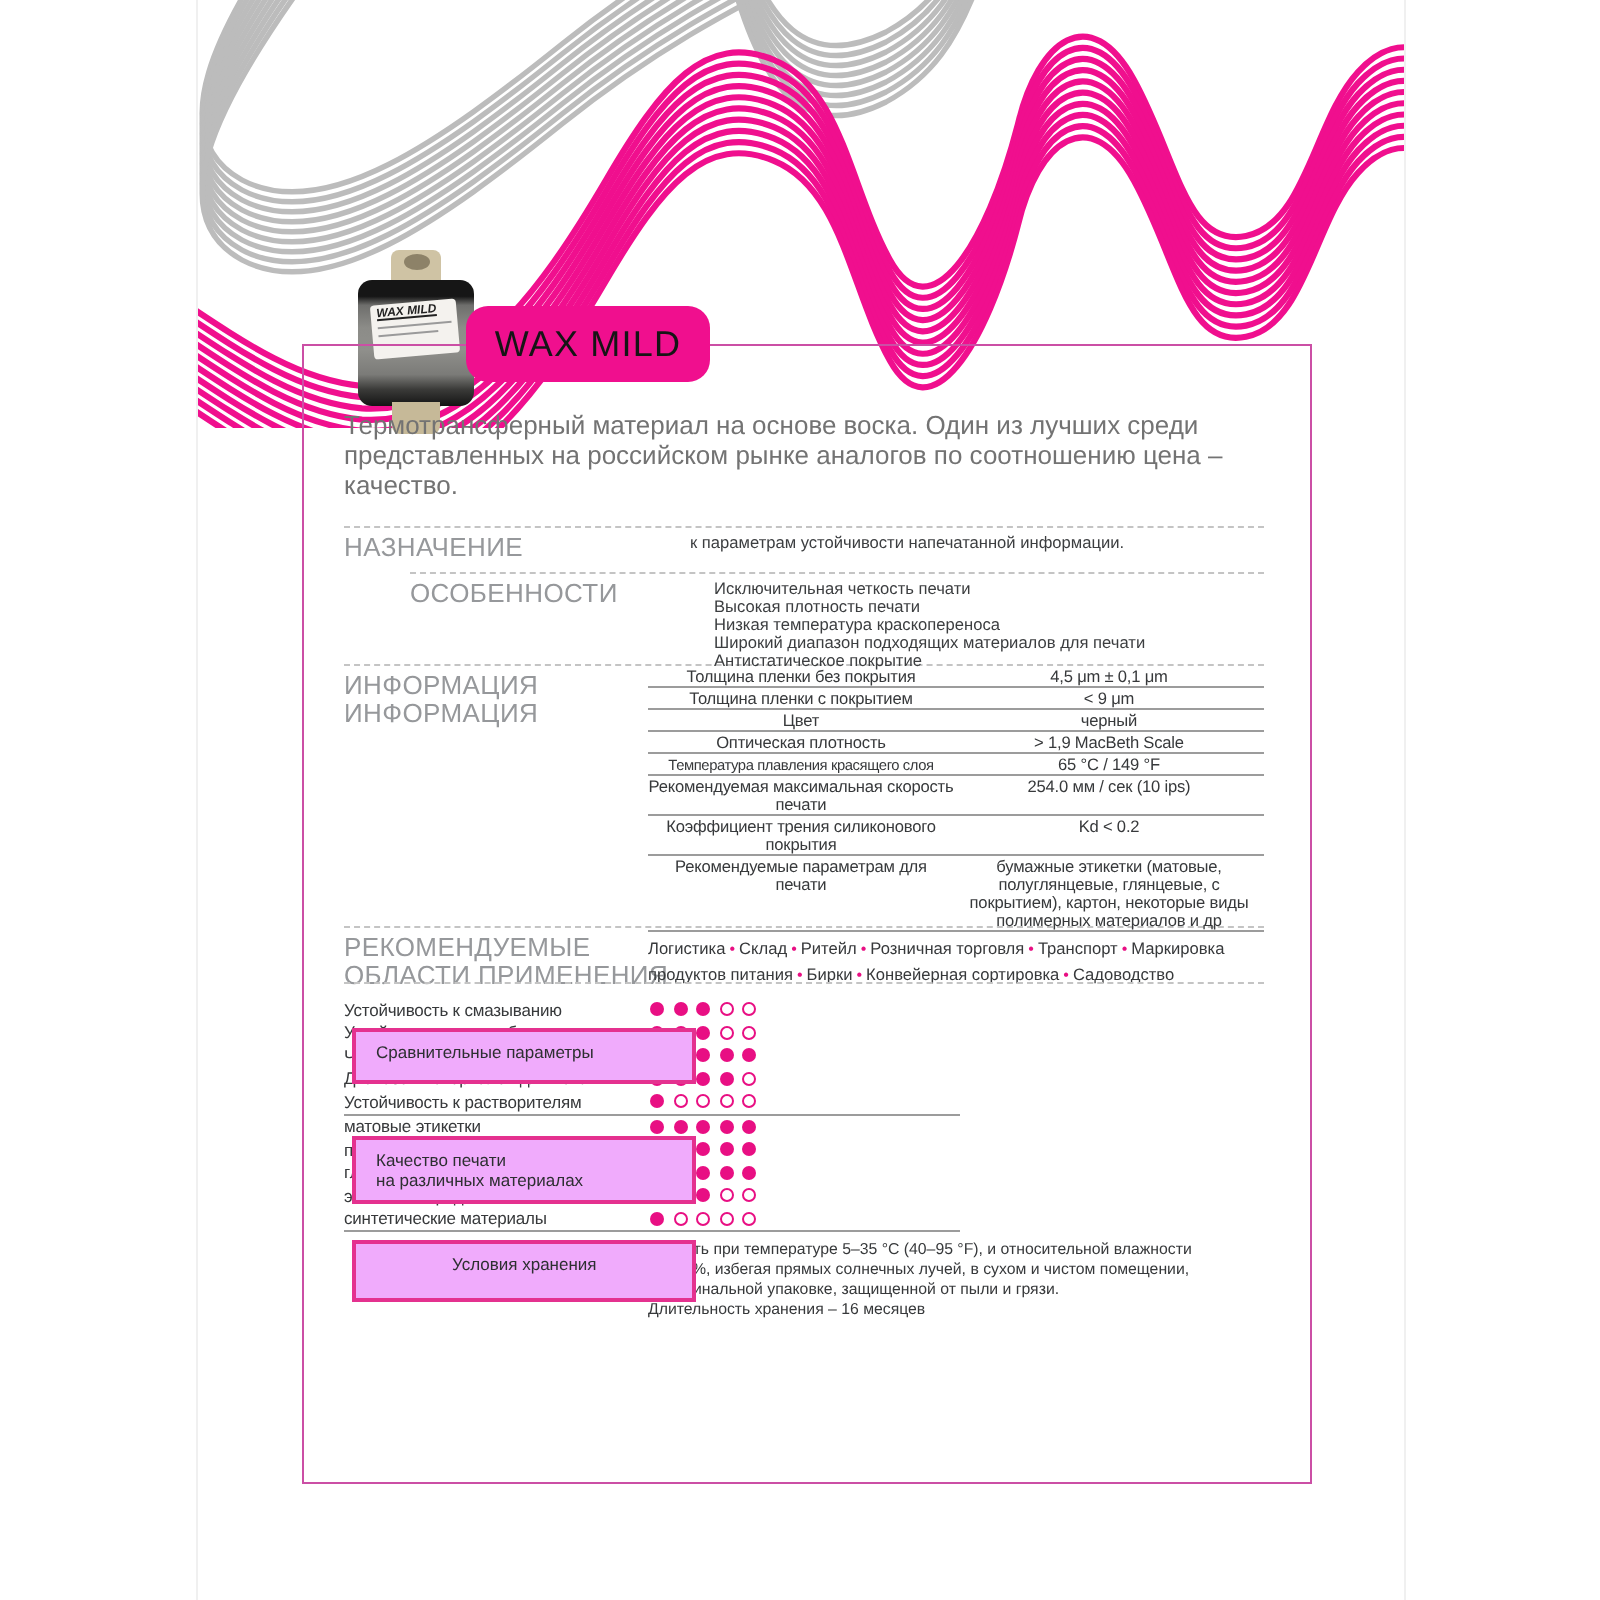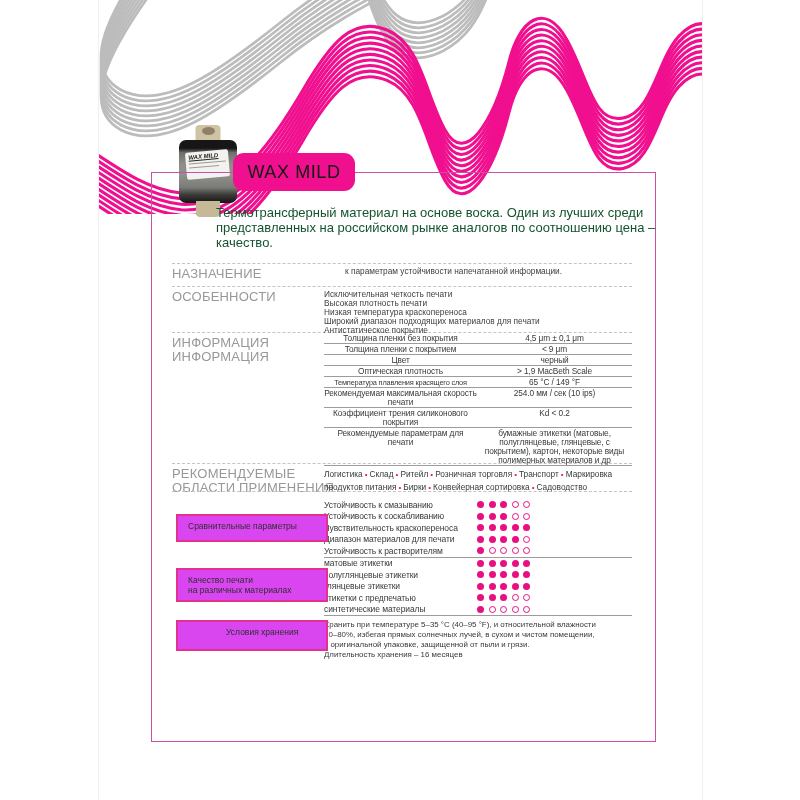--- a/index.html
+++ b/index.html
@@ -19,51 +19,51 @@
           transform:rotate(-5deg);padding:2px 3px;box-sizing:border-box;}
   .plabel .t{font-size:6px;font-weight:700;font-style:italic;text-decoration:underline;color:#222;white-space:nowrap;}
   .plabel .l1,.plabel .l2{height:1px;background:#9a9a9a;margin-top:3px;}
   .plabel .l2{width:80%;}
   
   .tab{position:absolute;left:134px;top:153px;width:122px;height:38px;background:var(--magenta);
        border-radius:11px;display:flex;align-items:center;justify-content:center;
        font-size:18px;letter-spacing:.6px;color:#151515;z-index:3;}
   
   .frame{position:absolute;left:52px;top:172px;width:505px;height:570px;border:1.5px solid var(--frame);box-sizing:border-box;}
-  .intro{position:absolute;left:20px;top:32px;width:475px;font-size:13px;line-height:15px;color:#14532d;white-space:pre-line;margin-left:44px;}
+  .intro{position:absolute;left:20px;top:32px;width:475px;font-size:13px;line-height:15px;color:#737373;white-space:pre-line;}
   .sections{position:absolute;left:20px;top:90px;width:460px;}
   .sec{display:grid;grid-template-columns:152px 308px;border-top:1px dashed #c4c4c4;box-sizing:border-box;}
   .sec.purpose{height:23px;gap:21px;}
-  .sec.features{height:46px;}
+  .sec.features{height:46px;margin-left:33px;}
   .sec.tech{height:131px;}
   .sec.apps{height:28px;}
   .shead{padding-top:3px;font-size:13px;letter-spacing:.2px;color:var(--heading);}
   .shead div{white-space:nowrap;line-height:14px;}
   .stext{padding-top:3px;font-size:8.3px;line-height:9px;color:#3c3e40;}
   .stext .nw{white-space:nowrap;line-height:9px;}
   
   .t-row{display:grid;grid-template-columns:153px 155px;border-bottom:1px solid #9c9c9c;padding:.5px 0;}
   .t-row .lab,.t-row .val{font-size:8.3px;line-height:9px;color:#37393b;white-space:pre-line;letter-spacing:-.1px;text-align:center;}
   
   .apps-text{padding-top:4px;font-size:8.3px;line-height:12px;color:#37393b;}
   .bullet{color:var(--dot);font-size:8px;margin:0 2px;}
   
   .bottom{position:absolute;left:20px;top:318px;width:460px;border-top:1px dashed #c4c4c4;}
-  .rblock{margin-left:152px;width:308px;padding-top:7px;}
+  .rblock{width:308px;padding-top:7px;}
   .r-row{display:flex;align-items:center;height:11.5px;}
   .r-row .rlab{width:153px;font-size:8.5px;color:#37393b;letter-spacing:-.1px;}
   .r-row.sep{border-bottom:1px solid #9c9c9c;}
   .dots{display:flex;gap:4.5px;align-items:center;}
   .dot{width:7px;height:7px;border-radius:50%;box-sizing:border-box;}
   .dot.f{background:var(--dot);}
   .dot.e{border:1.6px solid var(--dot);background:#fff;}
   .storage{margin-left:152px;margin-top:4px;font-size:7.9px;line-height:10px;color:#37393b;}
   .storage div{white-space:nowrap;}
-  .sbox{position:absolute;left:4px;width:152px;border:2px solid var(--boxb);box-sizing:border-box;
-        padding:5px 10px;font-size:8.5px;line-height:10px;color:#2d2f31;background:#d946ef;white-space:pre-line;}
+  .sbox{position:absolute;left:4px;width:172px;border:2px solid var(--boxb);box-sizing:border-box;
+        padding:5px 10px;font-size:8.5px;line-height:10px;color:#2d2f31;background:#f0abfc;white-space:pre-line;}
   .sbox.b1{top:22px;height:28px;}
   .sbox.b2{top:76px;height:34px;}
   .sbox.b3{top:128px;height:31px;padding-left:48px;}
 </style>
 </head>
 <body style="--magenta: #f00f8e; --frame: #cb4fa5; --boxb: #e4318f; --dot: #e80f83; --heading: #96989b;">
 
 <div class="page">
 
   <svg class="ribbon" width="603" height="214" viewBox="98 0 603 214">

